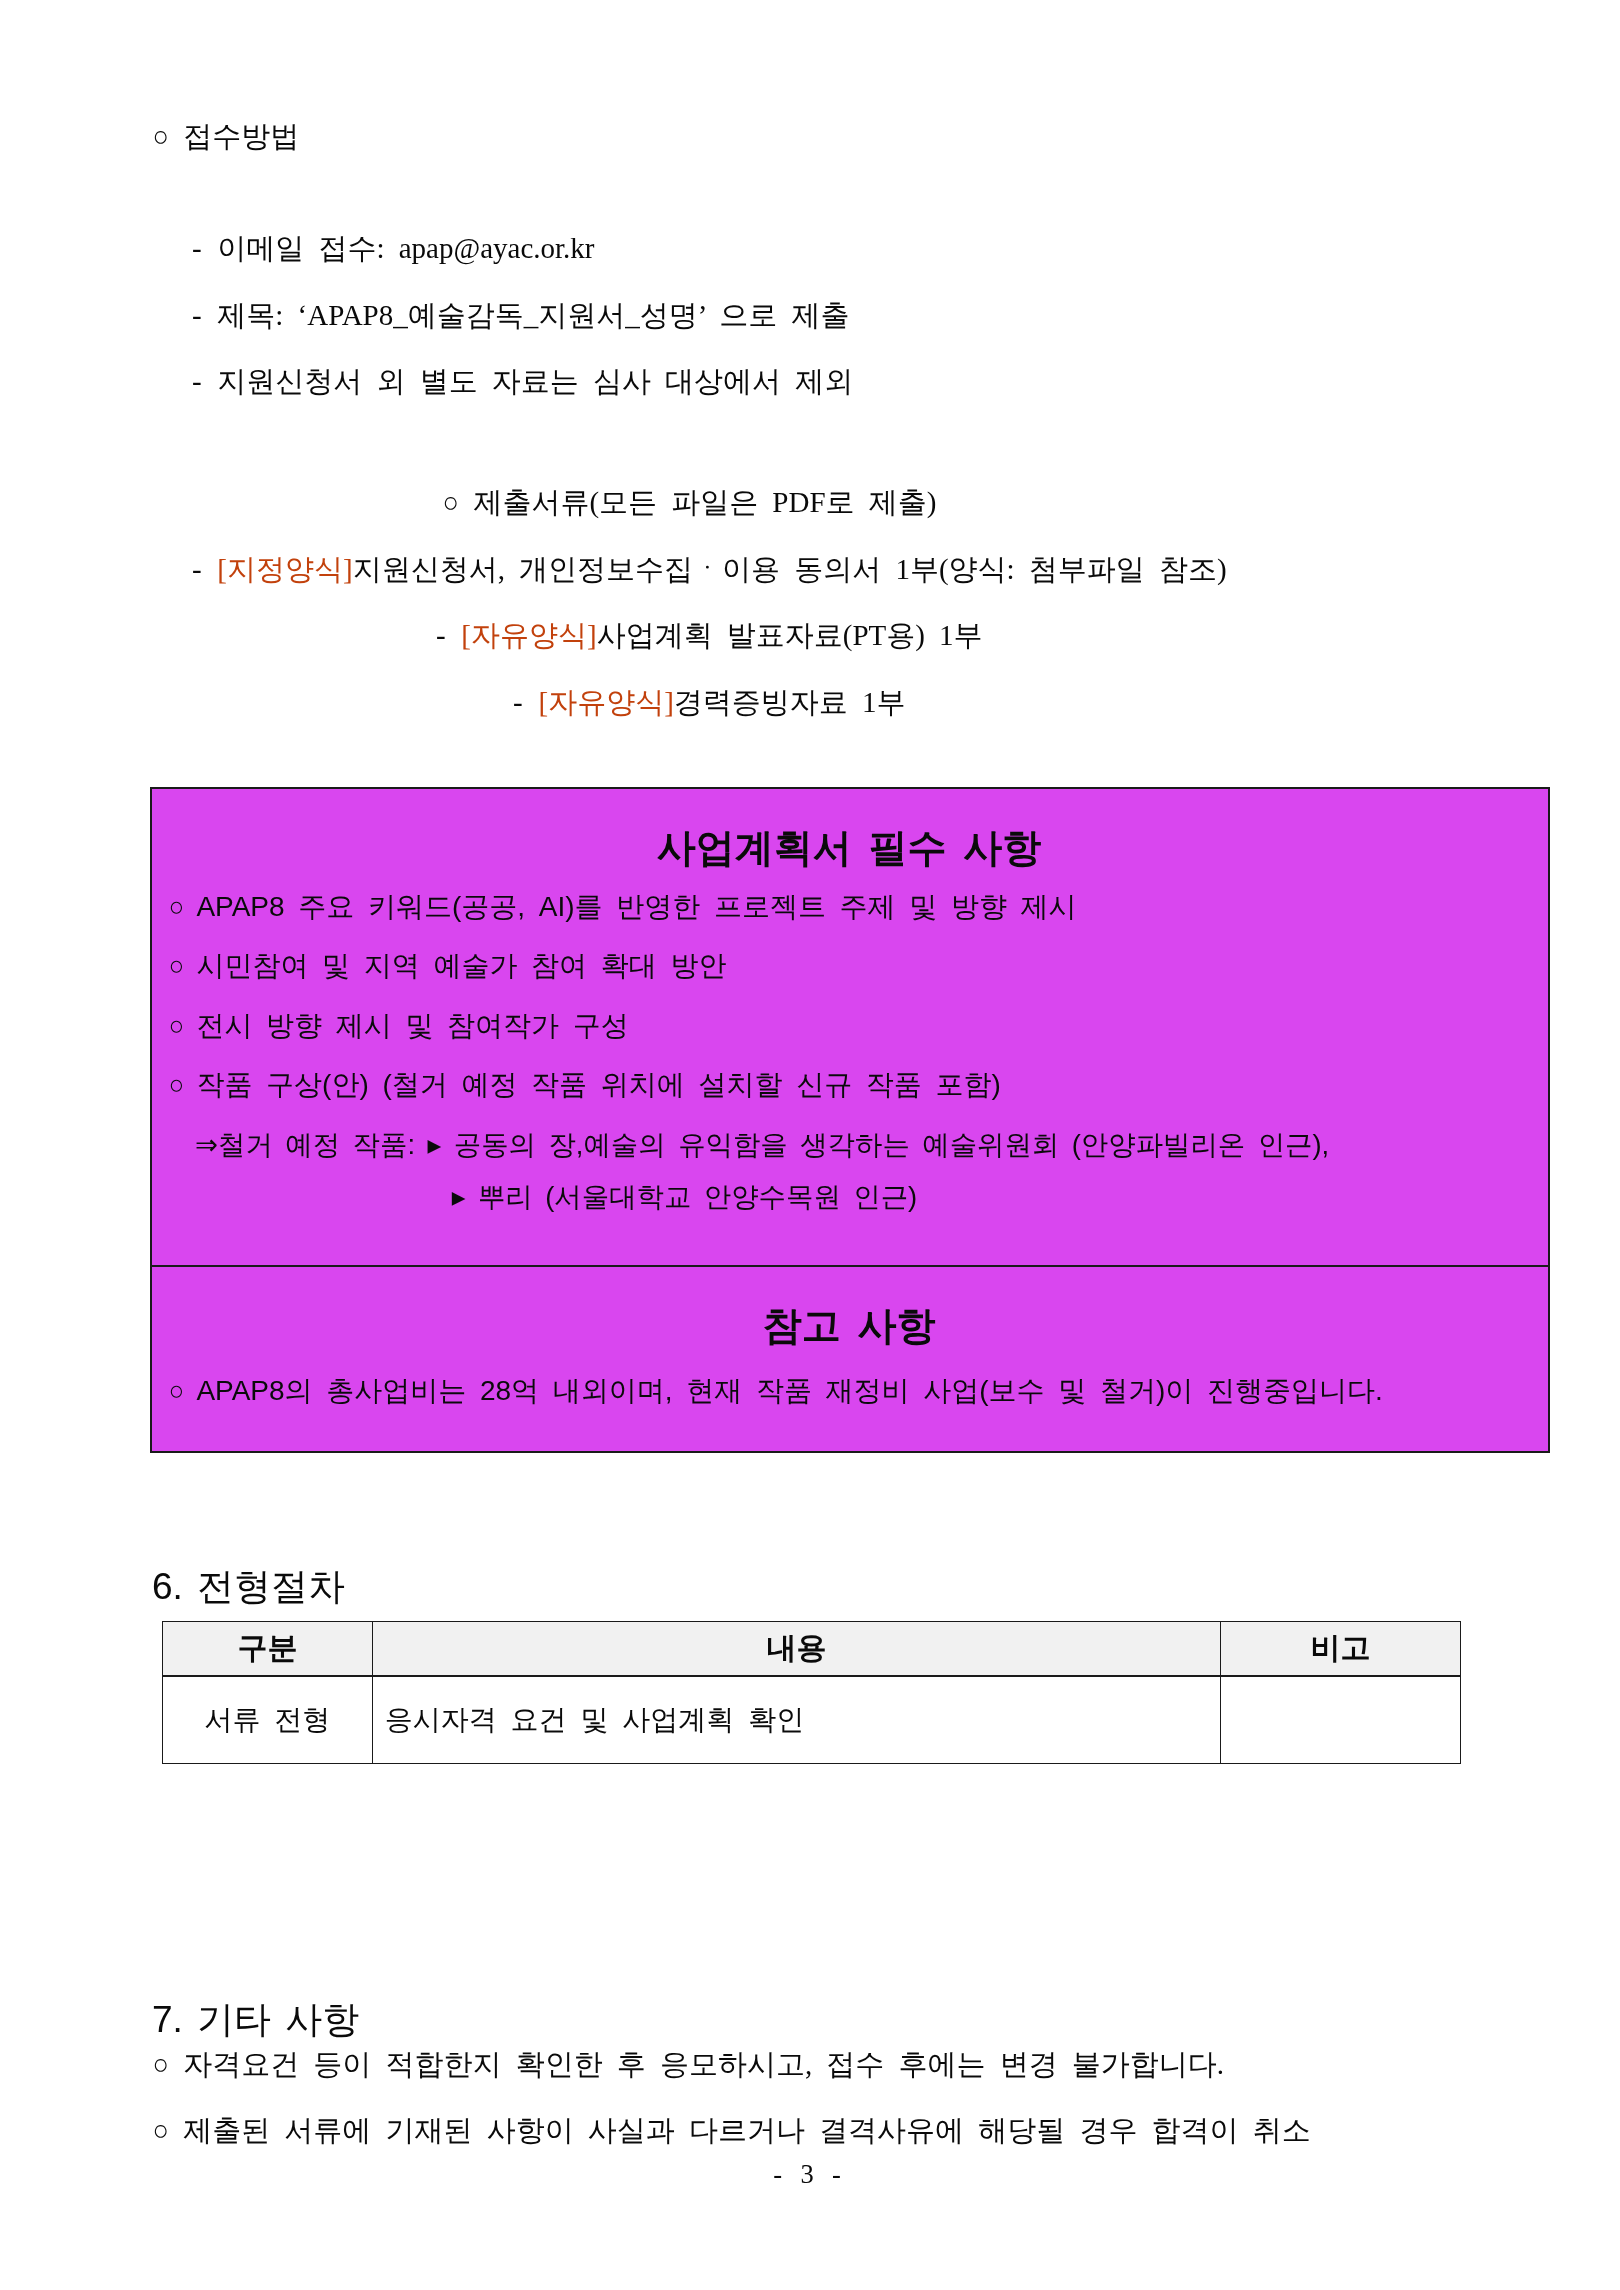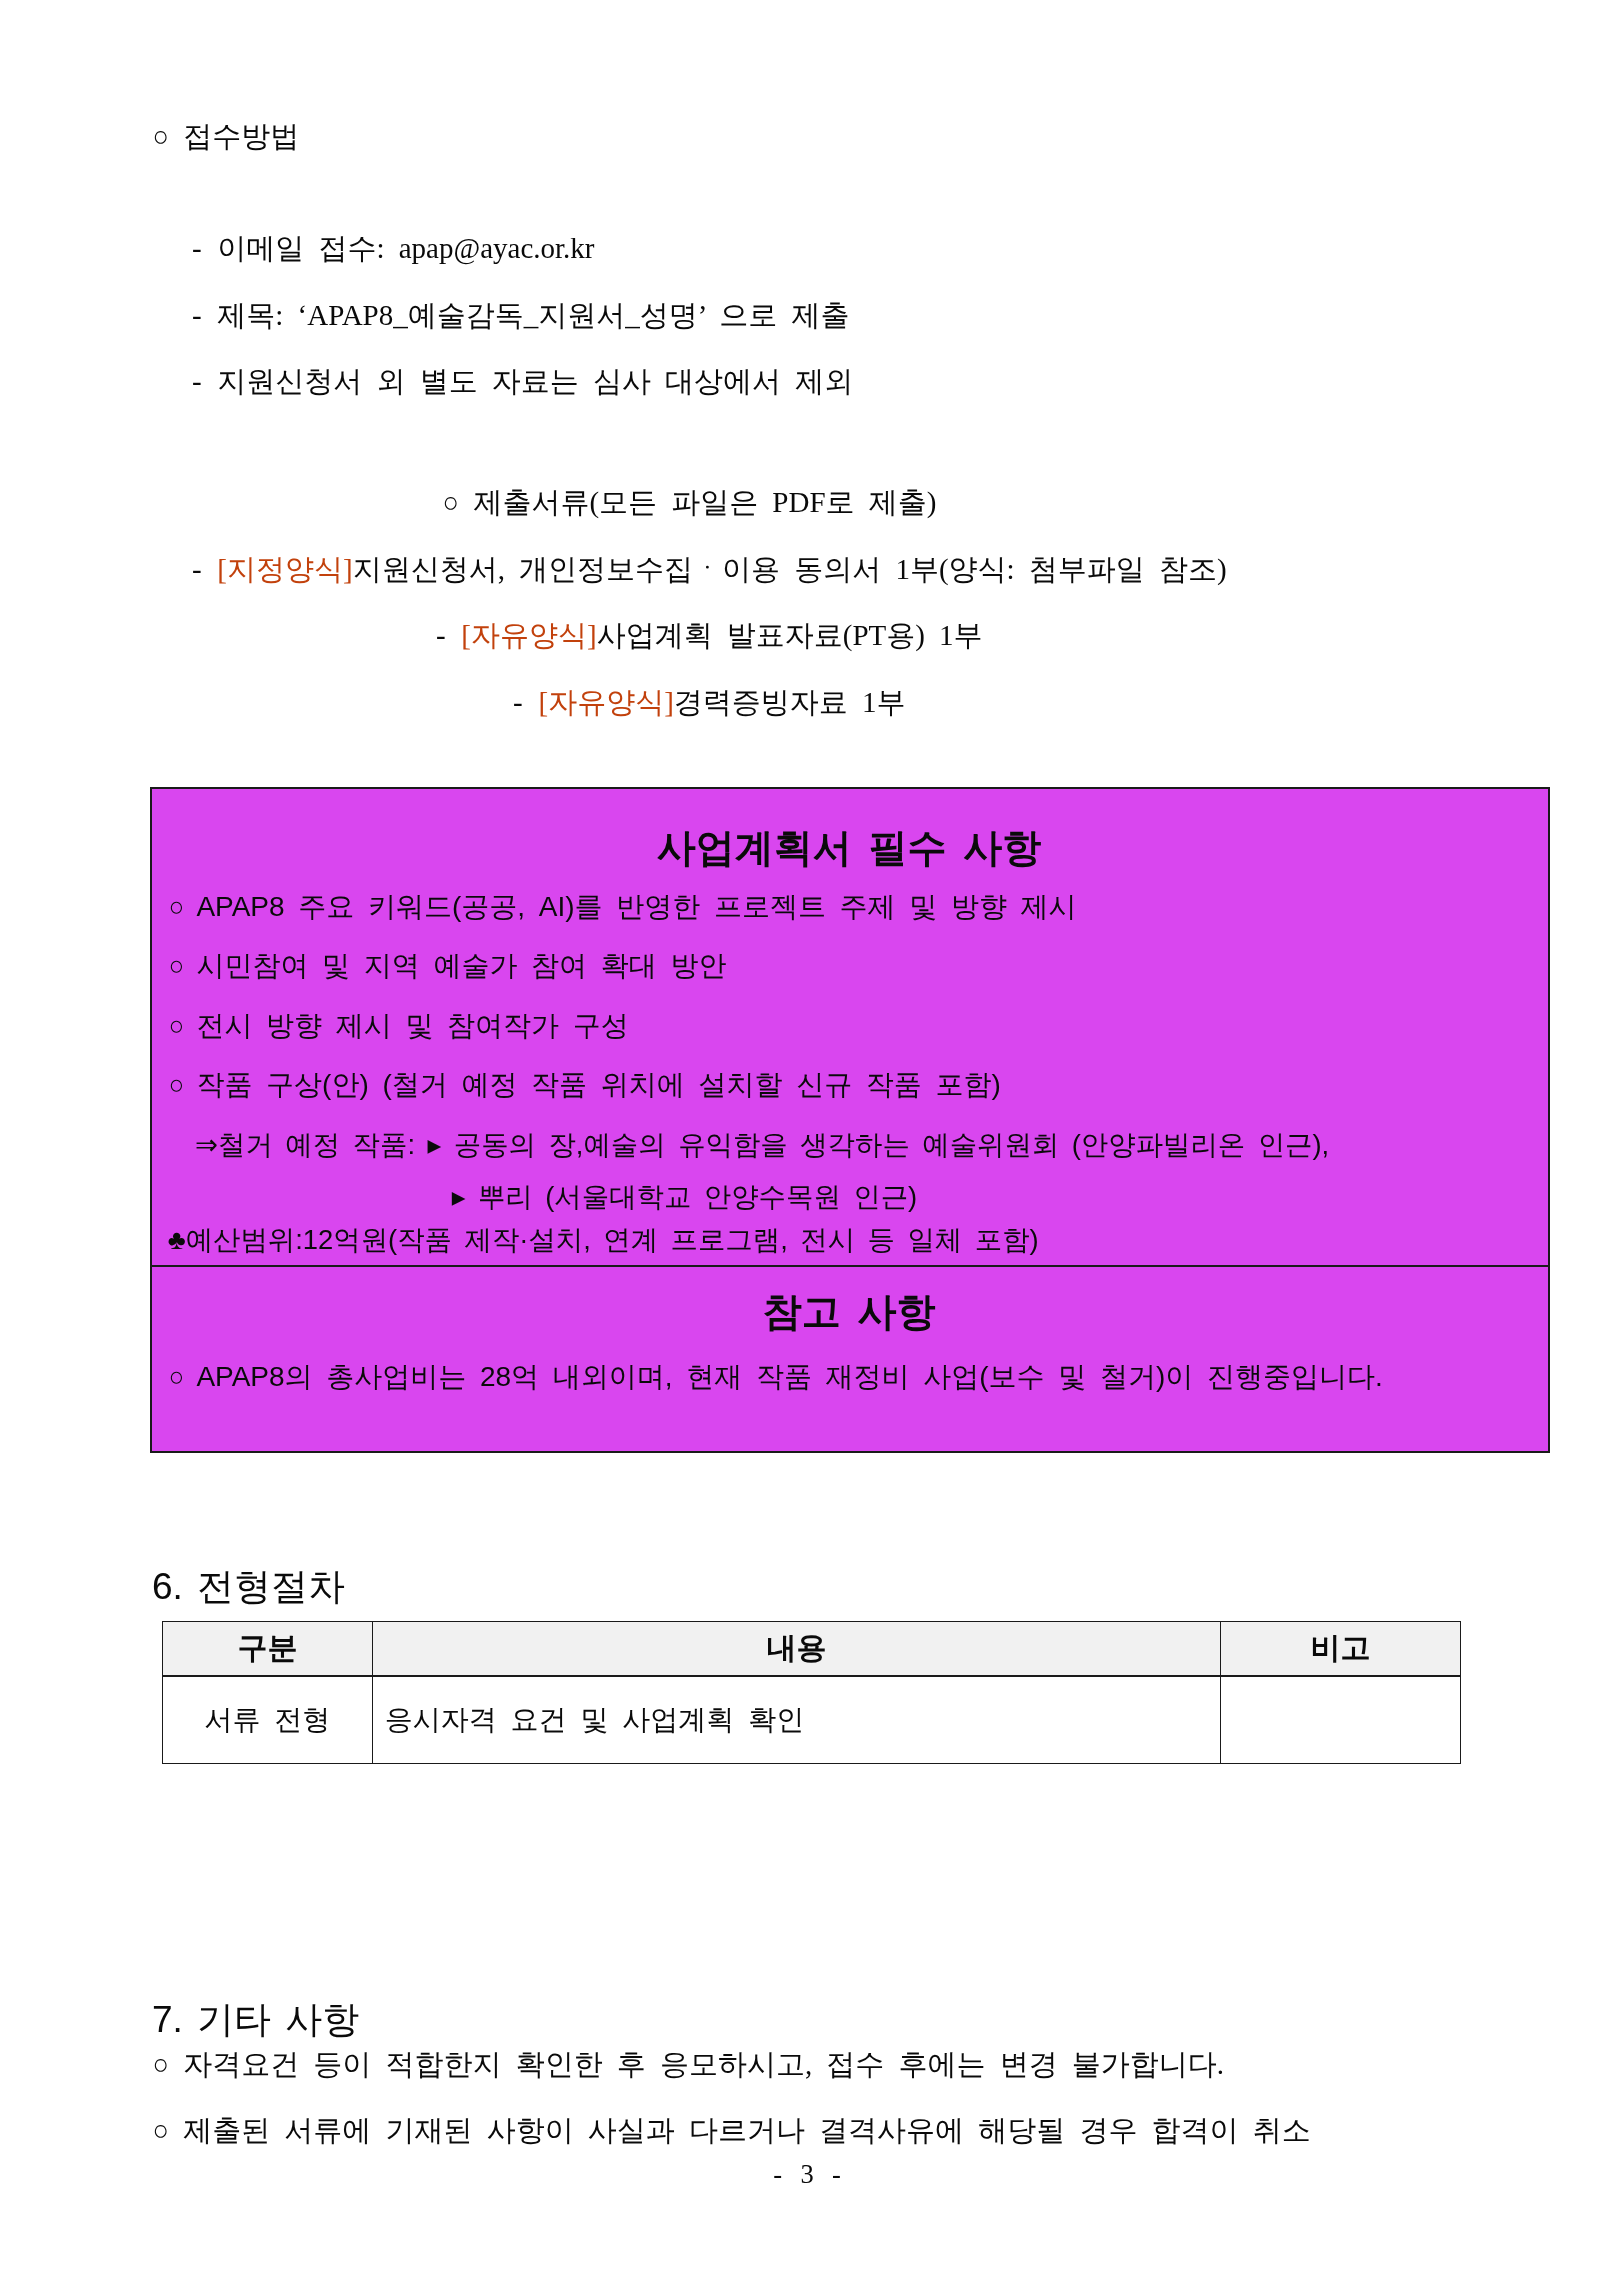--- a/index.html
+++ b/index.html
@@ -41,21 +41,21 @@
   .box-title{
     text-align:center;font-weight:bold;
     font-size:39px;line-height:47px;
     margin:0 0 15.7px 0;word-spacing:5.9px;
   }
   .box-item{font-size:28px;line-height:39px;margin-bottom:20.6px;word-spacing:5.9px;white-space:nowrap;}
   .box-item .bullet{margin-right:11.8px;}
   .note-line{font-size:27.4px;line-height:39px;margin:14.7px 0 0 27.4px;word-spacing:4.9px;white-space:nowrap;}
   .note-line2{font-size:27.4px;line-height:39px;margin:12.7px 0 0 284px;word-spacing:4.9px;white-space:nowrap;}
   .budget-line{font-size:27.4px;line-height:39px;margin:3.9px 0 0 0;word-spacing:4.9px;white-space:nowrap;}
-  .box-cell.second{padding-top:21px;}
+  .box-cell.second{padding-top:35px;}
   .box-cell.second .box-title{margin-bottom:21.6px;}
   
   .num-heading{
     position:absolute;left:152px;
     font-family:"Liberation Sans","DejaVu Sans",sans-serif;
     font-weight:normal;font-size:37px;line-height:39px;
     word-spacing:3.9px;
   }
   #heading-6{top:1542px;}
   #heading-7{top:1975px;}
@@ -145,21 +145,20 @@
       <div class="box-item">
         <span class="bullet">○</span><span>전시 방향 제시 및 참여작가 구성</span>
       </div>
       <div class="box-item">
         <span class="bullet">○</span><span>작품 구상(안) (철거 예정 작품 위치에 설치할 신규 작품 포함)</span>
       </div>
       <div class="note-line">
         <span>⇒철거 예정 작품: </span><span>▸ 공동의 장,예술의 유익함을 생각하는 예술위원회 (안양파빌리온 인근),</span>
       </div>
       <div class="note-line2">▸ 뿌리 (서울대학교 안양수목원 인근)</div>
-      <div class="budget-line">♣예산범위:12억원(작품 제작·설치, 연계 프로그램, 전시 등 일체 포함)</div>
     </div>
     <div class="box-cell second">
       <h2 class="box-title">참고 사항</h2>
       <div class="box-item">
         <span class="bullet">○</span><span>APAP8의 총사업비는 28억 내외이며, 현재 작품 재정비 사업(보수 및 철거)이 진행중입니다.</span>
       </div>
     </div>
   </div>
 
   <h1 id="heading-6" class="num-heading">6. 전형절차</h1>

